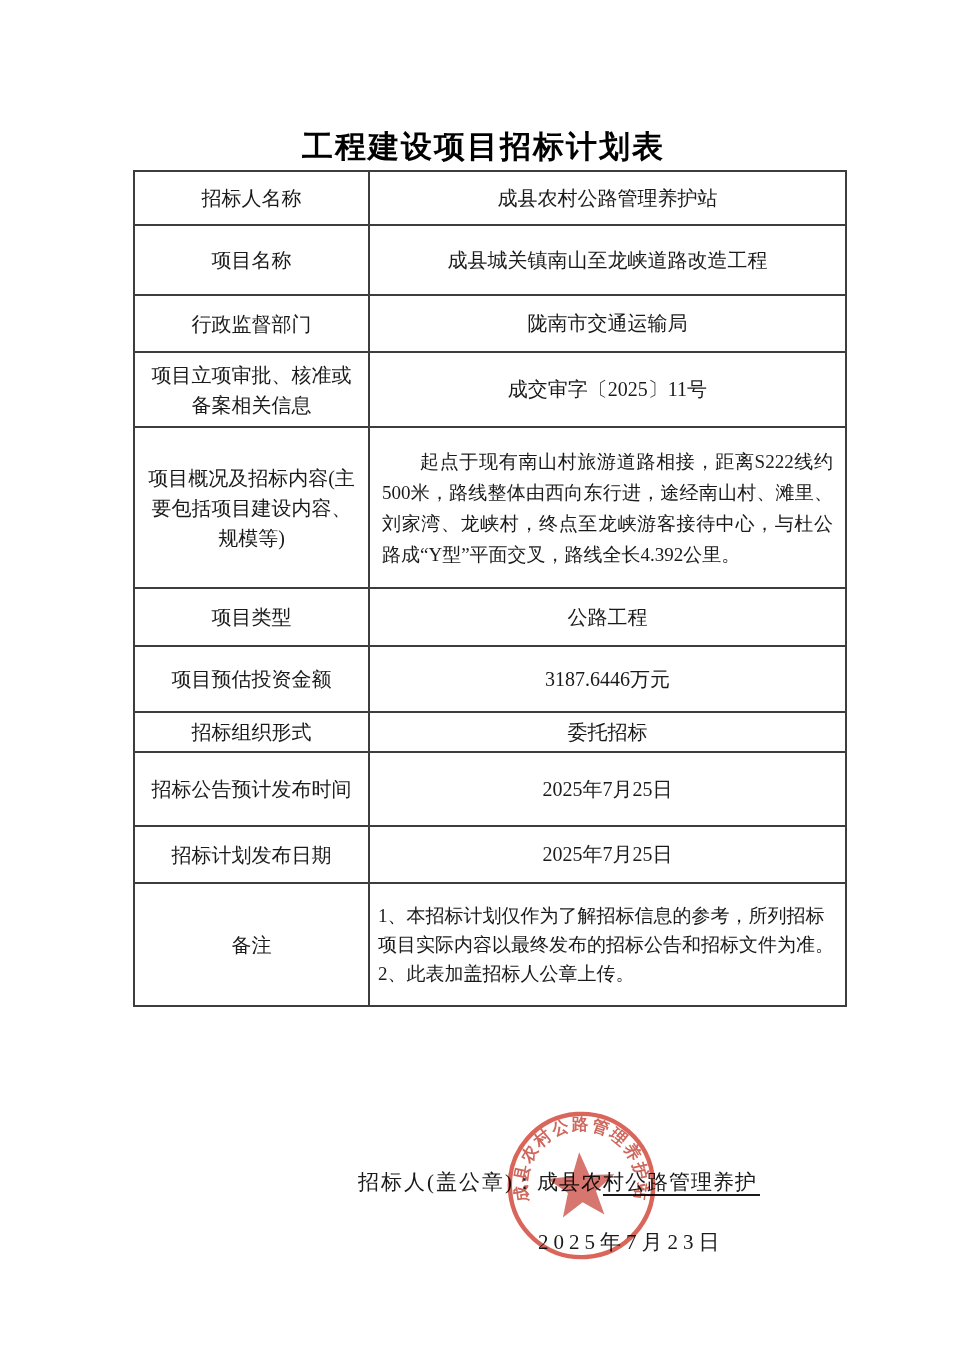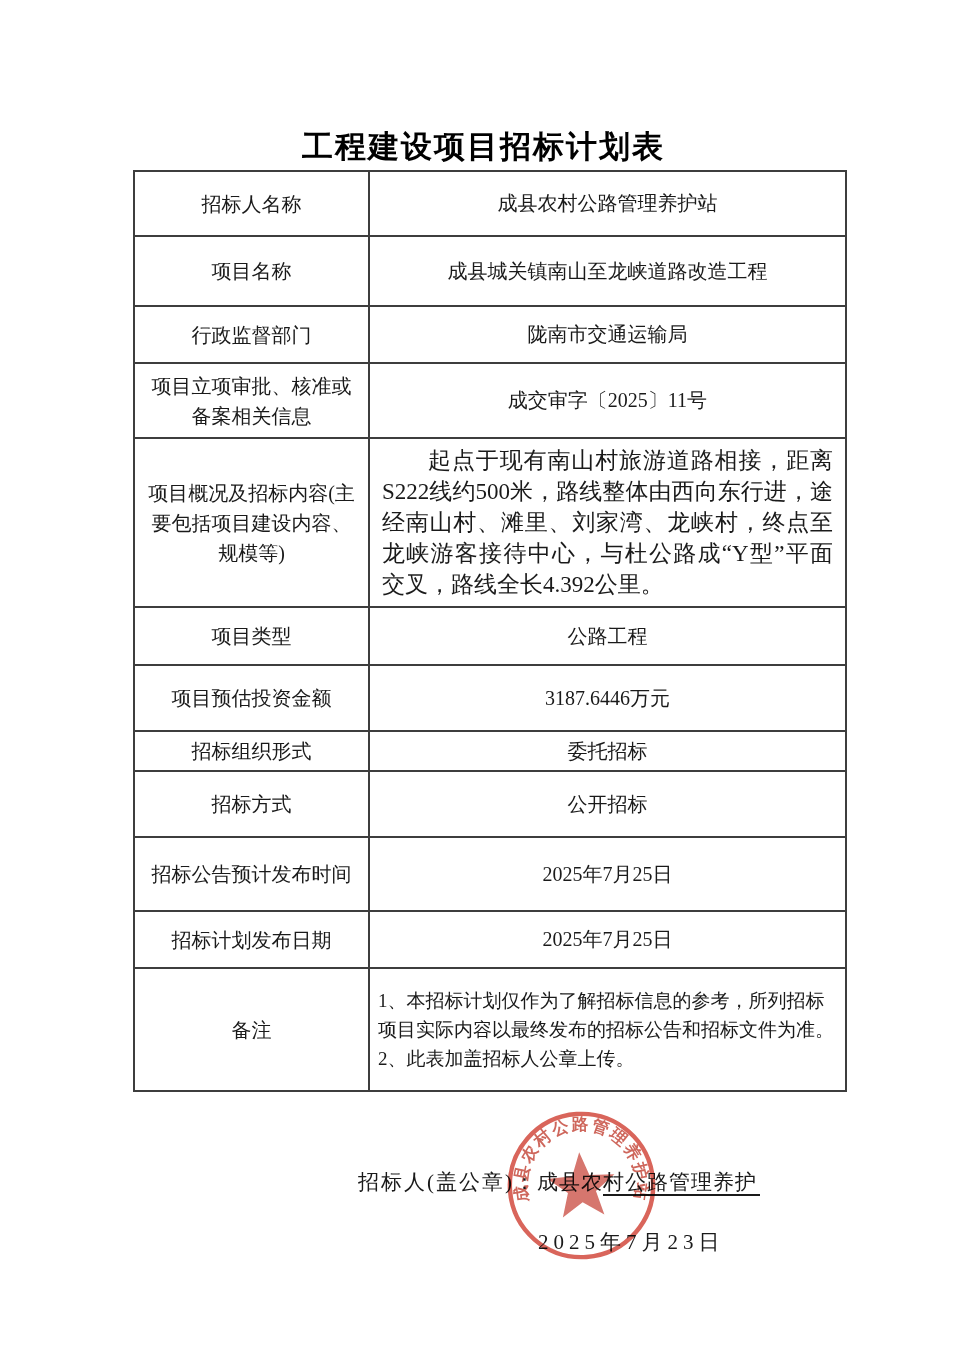--- a/index.html
+++ b/index.html
@@ -45,21 +45,21 @@
     text-align: center;
     line-height: 30px;
   }
   .plan-table td.value-cell {
     width: 477px;
     text-align: center;
   }
   .plan-table td.value-justify {
     text-align: justify;
     text-indent: 2em;
-    font-size: 23px;
+    font-size: 19px;
     line-height: 31px;
     padding: 6px 12px;
   }
   .plan-table td.value-remarks {
     text-align: left;
     white-space: pre-line;
     font-size: 19px;
     line-height: 29px;
     padding: 6px 8px;
     vertical-align: middle;
@@ -101,21 +101,21 @@
 </style>
 </head>
 <body>
 
 <div class="page">
 
   <div class="doc-title">工程建设项目招标计划表</div>
 
   <table class="plan-table">
     <tbody>
-        <tr style="height:65px;margin-left:26px;">
+        <tr style="height:54px;margin-left:26px;">
       <td class="label-cell">招标人名称</td>
       <td class="value-cell">成县农村公路管理养护站</td>
     </tr>
     <tr style="height:70px;">
       <td class="label-cell">项目名称</td>
       <td class="value-cell">成县城关镇南山至龙峡道路改造工程</td>
     </tr>
     <tr style="height:57px;">
       <td class="label-cell">行政监督部门</td>
       <td class="value-cell">陇南市交通运输局</td>
@@ -132,24 +132,20 @@
       <td class="label-cell">项目类型</td>
       <td class="value-cell">公路工程</td>
     </tr>
     <tr style="height:66px;">
       <td class="label-cell">项目预估投资金额</td>
       <td class="value-cell">3187.6446万元</td>
     </tr>
     <tr style="height:33px;">
       <td class="label-cell">招标组织形式</td>
       <td class="value-cell">委托招标</td>
-    </tr>
-    <tr style="height:66px;">
-      <td class="label-cell">招标方式</td>
-      <td class="value-cell">公开招标</td>
     </tr>
     <tr style="height:74px;padding-left:40px;">
       <td class="label-cell">招标公告预计发布时间</td>
       <td class="value-cell">2025年7月25日</td>
     </tr>
     <tr style="height:57px;">
       <td class="label-cell">招标计划发布日期</td>
       <td class="value-cell">2025年7月25日</td>
     </tr>
     <tr style="height:123px;">

